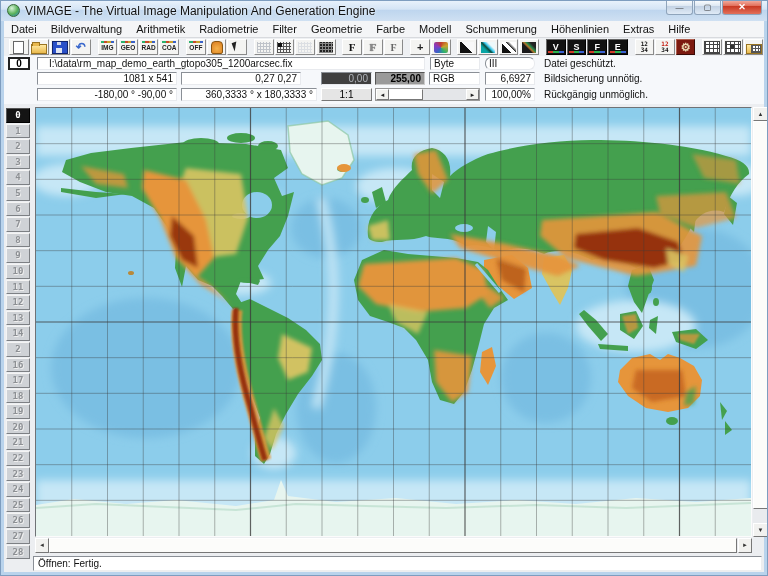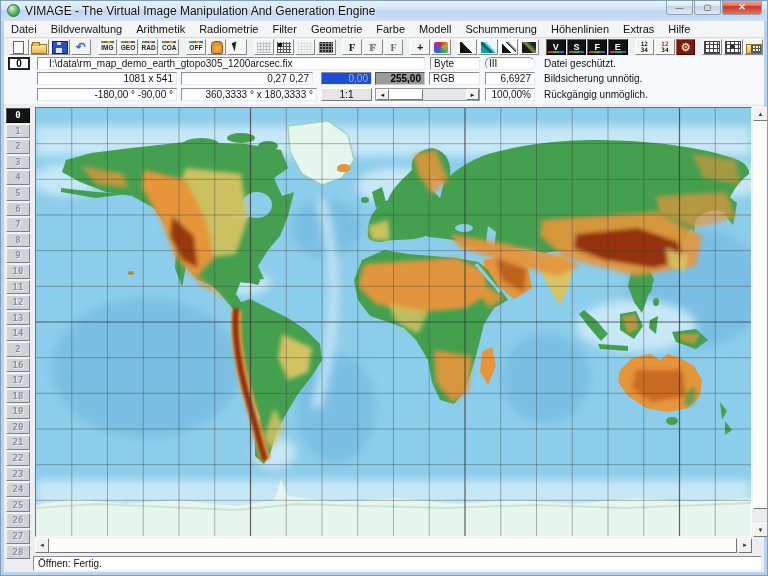--- a/index.html
+++ b/index.html
@@ -87,21 +87,21 @@
   .k-folder2 .ic{background:linear-gradient(#ffe9a0,#e9b94e);border:1px solid #9a7420;height:8px;margin-top:3px;}
   .k-folder2 .ic::after{content:"";position:absolute;right:0;bottom:0;width:8px;height:6px;background:#fff;
     background-image:repeating-linear-gradient(0deg,#555 0 1px,transparent 1px 3px),
     repeating-linear-gradient(90deg,#555 0 1px,transparent 1px 3px);border:1px solid #555;}
 
   
   .infopanel{position:absolute;left:4px;top:56px;width:760px;height:48px;background:#f6f8fb;}
   .fld{position:absolute;height:13px;background:#fff;border:1px solid;border-color:#8a8f96 #e8eaee #e8eaee #8a8f96;
     box-sizing:border-box;font-size:10px;color:#111;line-height:11px;padding:0 3px;white-space:nowrap;overflow:hidden;}
   .fld.r{text-align:right;}
-  .fld.dim{background:#1d4ed8;color:#b0b4ba;}
+  .fld.dim{background:#404040;color:#b0b4ba;}
   .fld.dark{background:#9a9a9a;color:#000;font-weight:bold;text-align:right;border-color:#555 #ccc #ccc #555;}
   .slotbox{position:absolute;left:4px;top:0;width:22px;height:13px;border:2px solid #222;background:#fff;
     box-sizing:border-box;font-size:10px;font-weight:bold;text-align:center;line-height:9px;}
   .ilabel{position:absolute;font-size:10px;color:#111;white-space:nowrap;}
   .zbtn{position:absolute;height:13px;box-sizing:border-box;background:#e5e5e5;border:1px solid;
     border-color:#fff #777 #777 #fff;font-size:10px;text-align:center;line-height:11px;}
   .panbar{position:absolute;height:13px;background:#e4e6e9;border:1px solid #999;box-sizing:border-box;display:flex;}
   .panbtn{width:13px;height:11px;background:#f2f2ef;border:1px solid;border-color:#fff #777 #777 #fff;
     box-sizing:border-box;font-size:6px;text-align:center;line-height:10px;color:#222;}
   .panthumb{width:34px;height:11px;background:#fff;border:1px solid;border-color:#fff #777 #777 #fff;box-sizing:border-box;}
@@ -249,21 +249,21 @@
 
   <div class="infopanel">
 
     <div class="slotbox" style="top:1px;">0</div>
     <div class="fld" style="left:33px;top:1px;width:388px;padding-left:11px;">I:\data\rm_map_demo_earth_gtopo305_1200arcsec.fix</div>
     <div class="fld" style="left:426px;top:1px;width:50px;">Byte</div>
     <div class="fld" style="left:481px;top:1px;width:50px;border-radius:6px;">III</div>
     <div class="ilabel" style="left:540px;top:2px;">Datei geschützt.</div>
 
     <div class="fld r" style="left:33px;top:16px;width:140px;">1081 x 541</div>
-    <div class="fld r" style="left:177px;top:16px;width:132px;">0,27  0,27</div>
+    <div class="fld r" style="left:177px;top:16px;width:120px;">0,27  0,27</div>
     <div class="fld r dim" style="left:317px;top:16px;width:51px;">0,00</div>
     <div class="fld dark" style="left:371px;top:16px;width:50px;">255,00</div>
     <div class="fld" style="left:425px;top:16px;width:51px;">RGB</div>
     <div class="fld r" style="left:481px;top:16px;width:50px;">6,6927</div>
     <div class="ilabel" style="left:540px;top:17px;">Bildsicherung unnötig.</div>
 
     <div class="fld r" style="left:33px;top:32px;width:140px;">-180,00 °  -90,00 °</div>
     <div class="fld r" style="left:177px;top:32px;width:136px;">360,3333 ° x 180,3333 °</div>
     <div class="zbtn" style="left:317px;top:32px;width:51px;">1:1</div>
     <div class="panbar" style="left:371px;top:32px;width:105px;">

